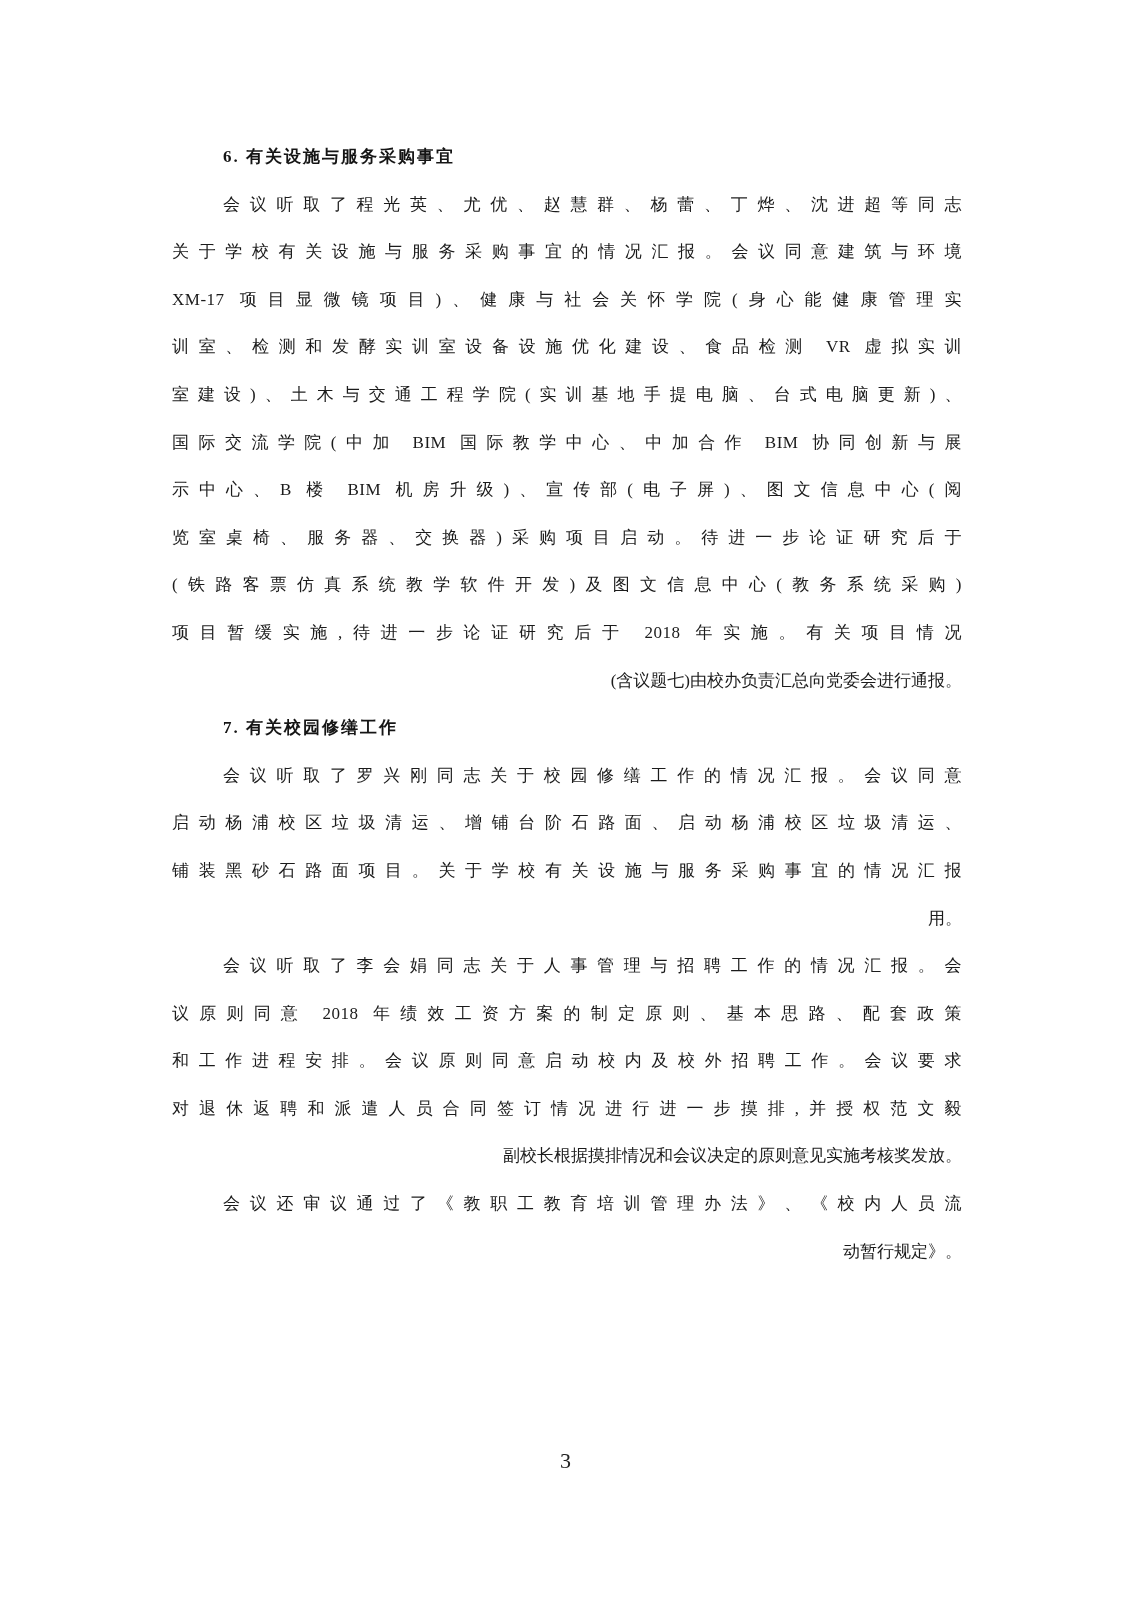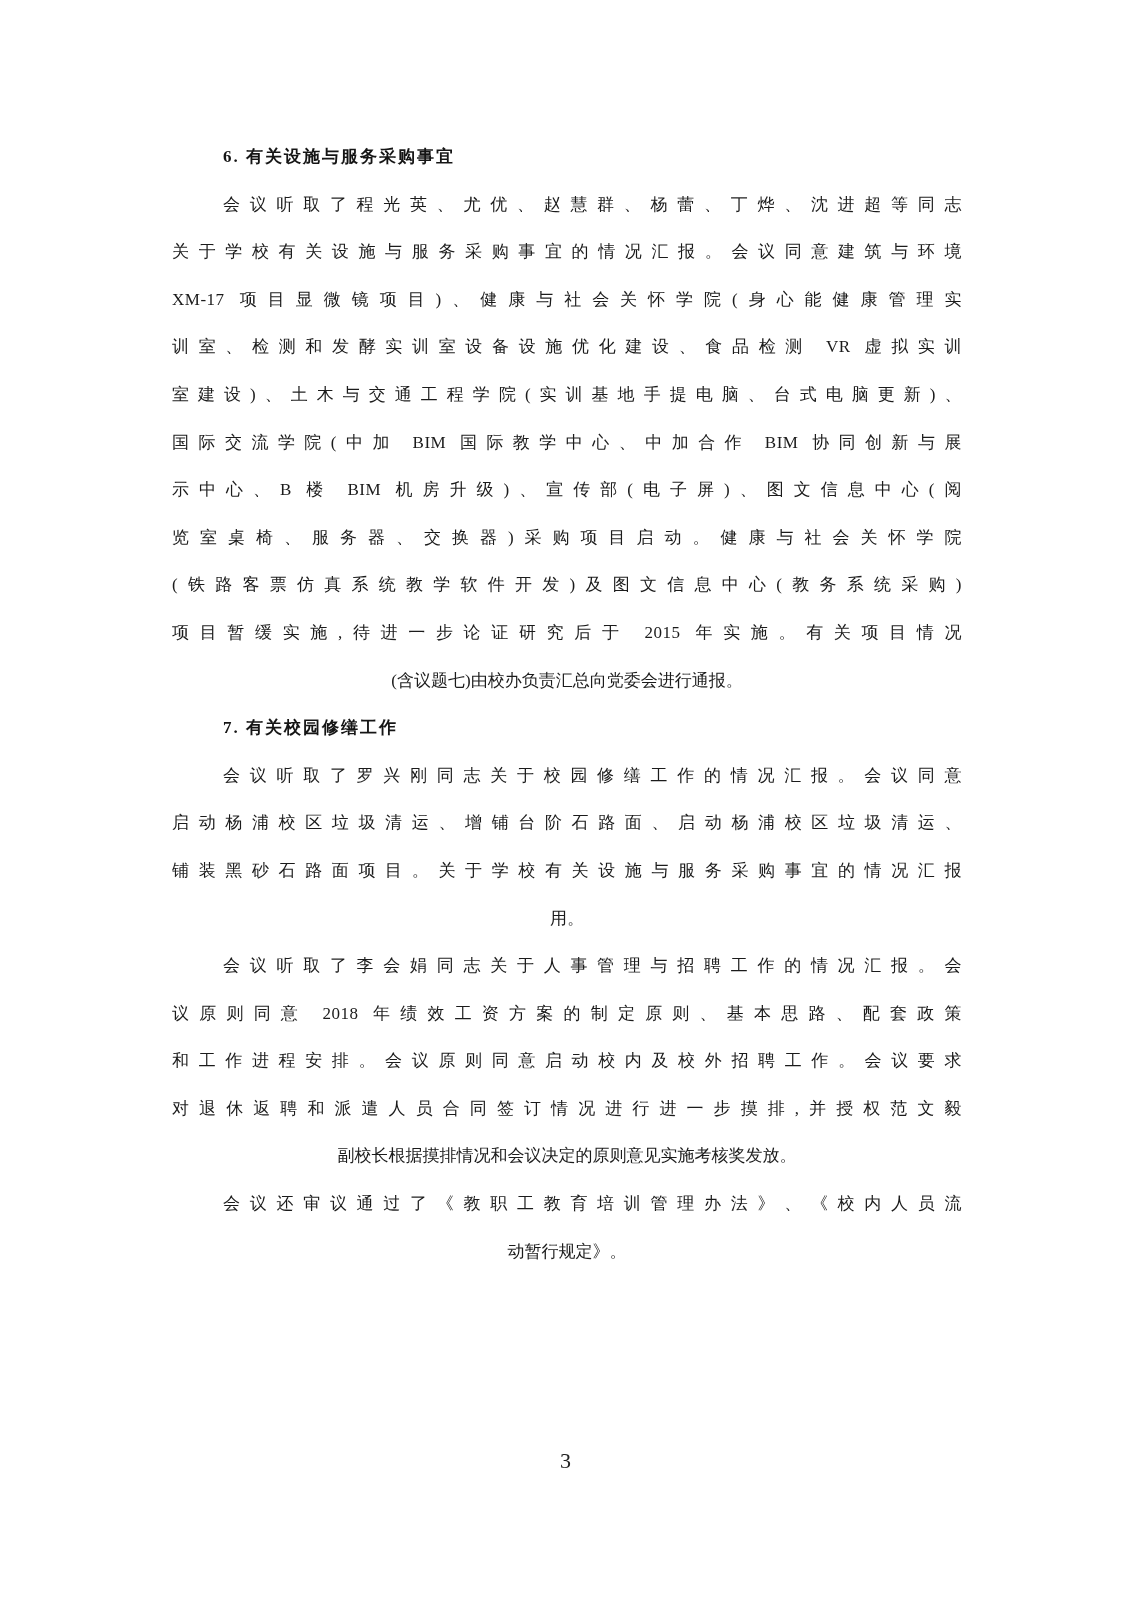--- a/index.html
+++ b/index.html
@@ -36,21 +36,21 @@
     text-align-last: justify;
   }
 
   
   .line.indent {
     padding-left: 51px;
   }
 
   
   .line.end {
-    text-align: center;
+    text-align: right;
     letter-spacing: 0;
   }
 
   
   .line.heading {
     font-weight: 700;
     padding-left: 51px;
     letter-spacing: 2px;
     color: #151515;
   }
@@ -74,23 +74,23 @@
 
     <div class="line heading">6. 有关设施与服务采购事宜</div>
 
     <div class="line body indent just">会议听取了程光英、尤优、赵慧群、杨蕾、丁烨、沈进超等同志</div>
     <div class="line body just">关于学校有关设施与服务采购事宜的情况汇报。会议同意建筑与环境</div>
     <div class="line body just">XM-17 项目显微镜项目)、健康与社会关怀学院(身心能健康管理实</div>
     <div class="line body just">训室、检测和发酵实训室设备设施优化建设、食品检测 VR 虚拟实训</div>
     <div class="line body just">室建设)、土木与交通工程学院(实训基地手提电脑、台式电脑更新)、</div>
     <div class="line body just">国际交流学院(中加 BIM 国际教学中心、中加合作 BIM 协同创新与展</div>
     <div class="line body just">示中心、B 楼 BIM 机房升级)、宣传部(电子屏)、图文信息中心(阅</div>
-    <div class="line body just">览室桌椅、服务器、交换器)采购项目启动。健康与社会关怀学院</div>
+    <div class="line body just">览室桌椅、服务器、交换器)采购项目启动。待进一步论证研究后于</div>
     <div class="line body just">(铁路客票仿真系统教学软件开发)及图文信息中心(教务系统采购)</div>
-    <div class="line body just">项目暂缓实施,待进一步论证研究后于 2015 年实施。有关项目情况</div>
+    <div class="line body just">项目暂缓实施,待进一步论证研究后于 2018 年实施。有关项目情况</div>
     <div class="line body end">(含议题七)由校办负责汇总向党委会进行通报。</div>
 
     <div class="line heading">7. 有关校园修缮工作</div>
 
     <div class="line body indent just">会议听取了罗兴刚同志关于校园修缮工作的情况汇报。会议同意</div>
     <div class="line body just">启动杨浦校区垃圾清运、增铺台阶石路面、启动杨浦校区垃圾清运、</div>
     <div class="line body just">铺装黑砂石路面项目。关于学校有关设施与服务采购事宜的情况汇报</div>
     <div class="line body end">用。</div>
 
 

